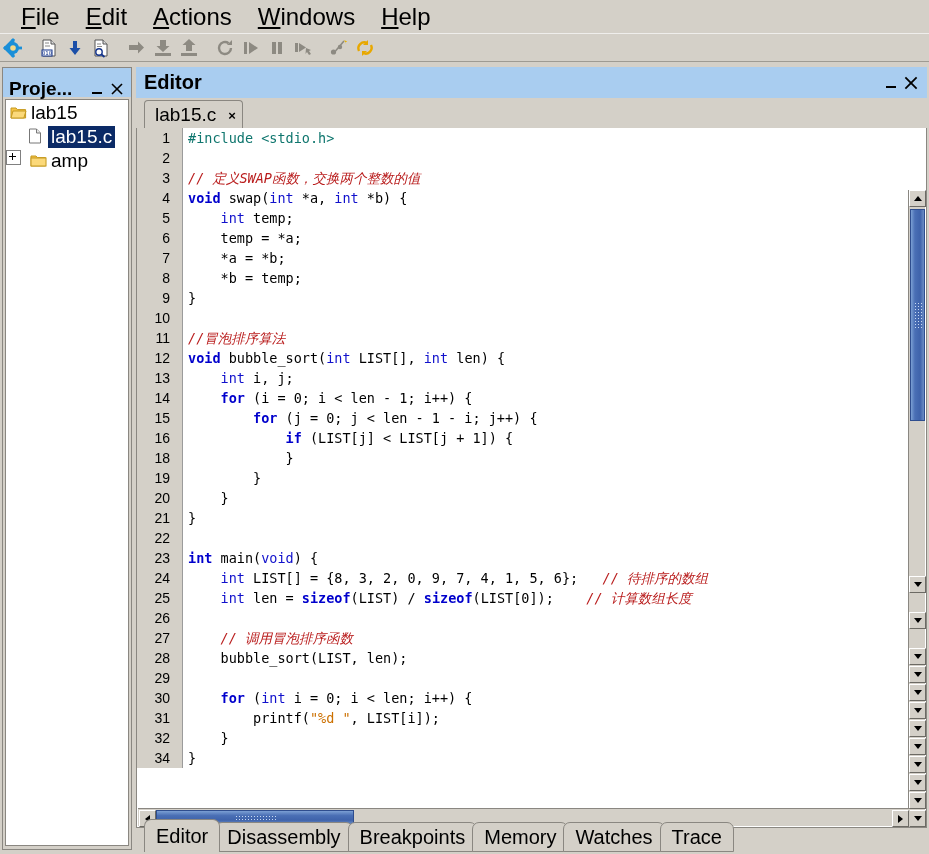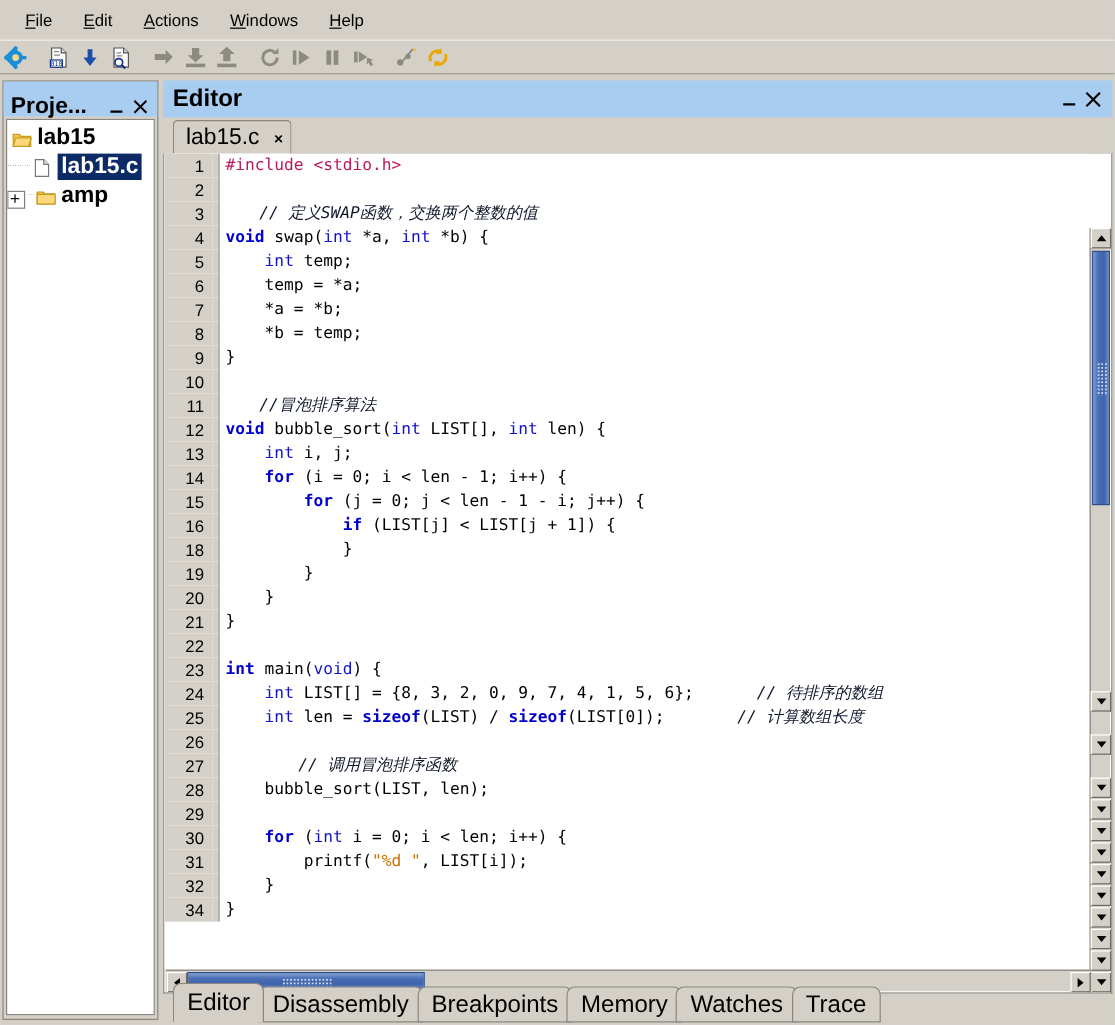--- a/index.html
+++ b/index.html
@@ -18,21 +18,21 @@
   
   #menubar {
     position: absolute; left: 0; top: 0;
     width: 929px; height: 33px;
     background: #d4d0c8;
     display: flex; align-items: center;
     padding-left: 8px;
     box-sizing: border-box;
   }
   .menu-item {
-    font-size: 14px;
+    font-size: 24px;
     color: #000;
     padding: 2px 13px;
     cursor: default;
     line-height: 1;
   }
   .menu-item .mn { text-decoration: underline; }
 
   
   #toolbar {
     position: absolute; left: 0; top: 33px;
@@ -82,26 +82,25 @@
   #project-tree {
     position: absolute; left: 2px; top: 31px;
     width: 124px; height: 747px;
     background: #fff;
     border: 1px solid #8a8781;
     box-sizing: border-box;
     overflow: hidden;
     padding-top: 2px;
   }
   .tree-row {
-    display: flex; align-items: flex-end;
+    display: flex; align-items: flex-start;
     height: 24px;
     font-size: 19px;
     white-space: nowrap;
     cursor: default;
-    font-weight: bold;
   }
   .tree-indent { width: 12px; height: 24px; flex: none; }
   .tree-expander {
     width: 13px; height: 13px; flex: none;
     border: 1px solid #808080;
     background: #fff;
     position: relative;
     margin-right: 2px;
   }
   .tree-expander:before {
@@ -189,22 +188,22 @@
   }
   .gut {
     width: 6px; flex: none;
     background: #d4d0c8;
     border-right: 1px solid #9b9b9b;
     box-sizing: border-box;
   }
   .src { padding-left: 5px; color: #000; }
   .kw { color: #0000cc; font-weight: bold; }
   .ty { color: #1111cc; }
-  .pre { color: #be185d; }
-  .cm { color: #0f172a; font-style: italic; margin-left: 28px; }
+  .pre { color: #0f766e; }
+  .cm { color: #b91c1c; font-style: italic; }
   .st { color: #cc7000; }
 
   
   #vscroll {
     position: absolute; right: 1px; top: 62px;
     width: 17px; height: 699px;
     background: #d4d0c8;
     border-left: 1px solid #8a8781;
     box-sizing: border-box;
   }

